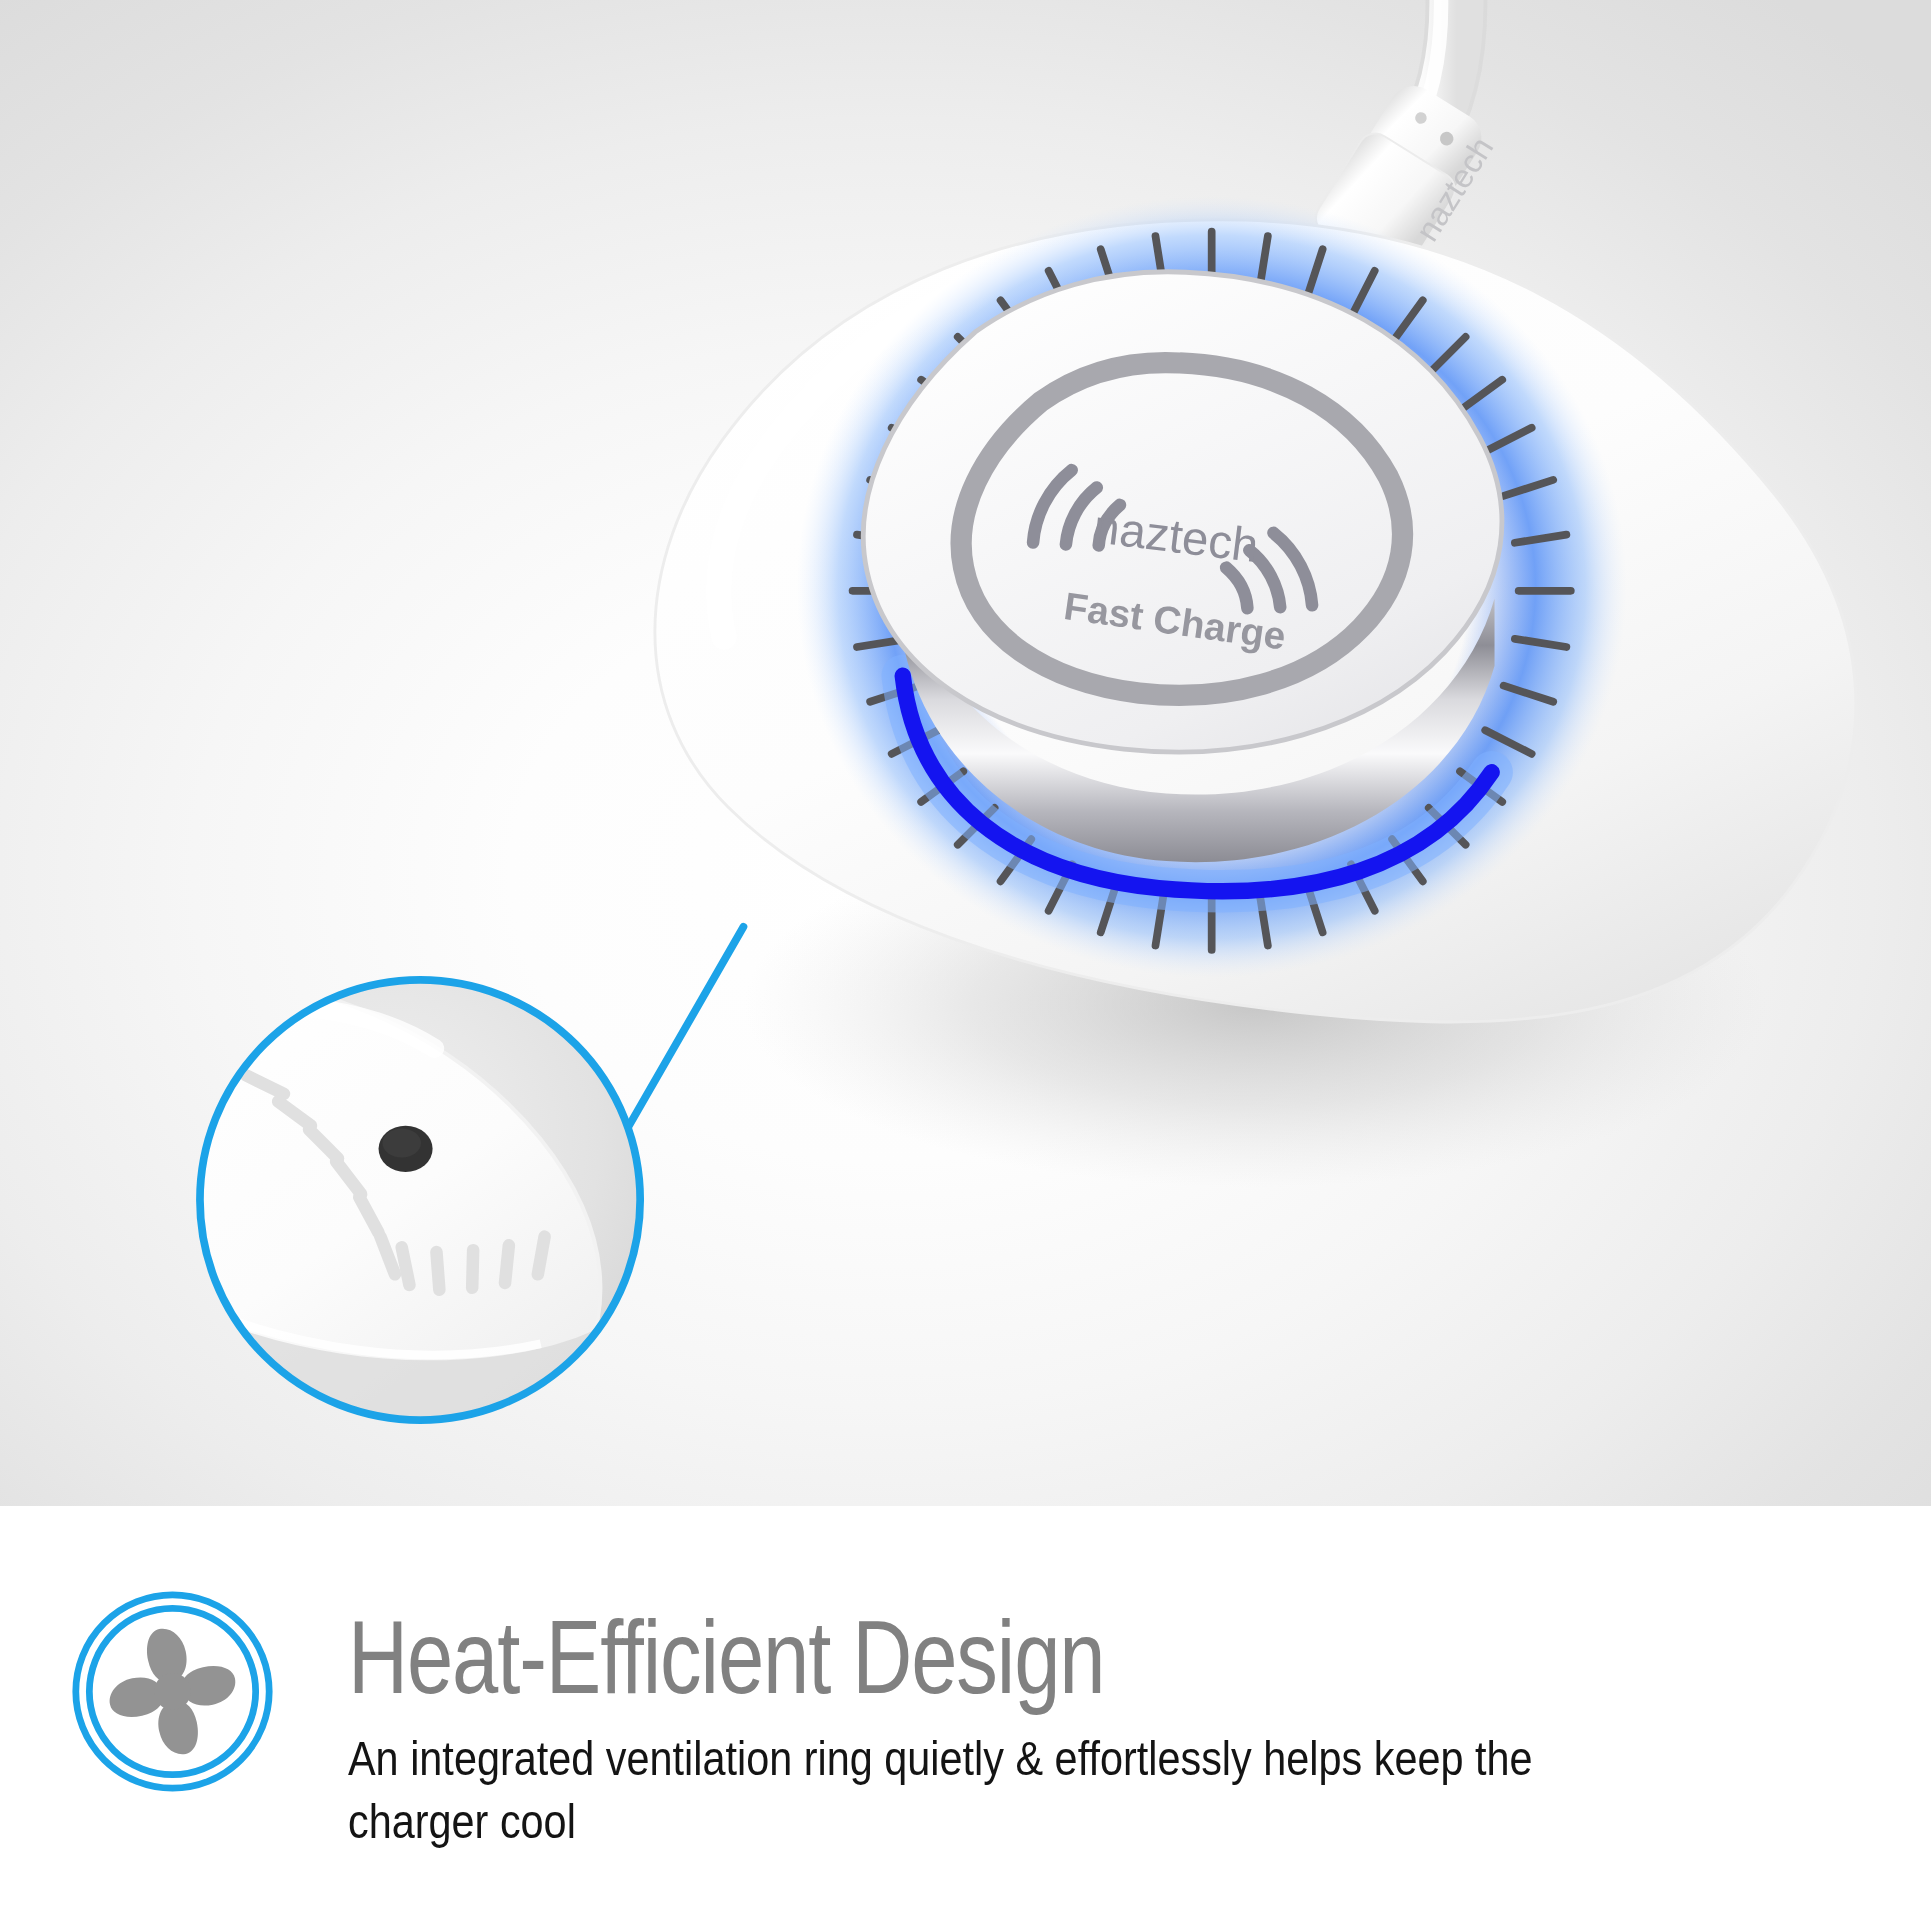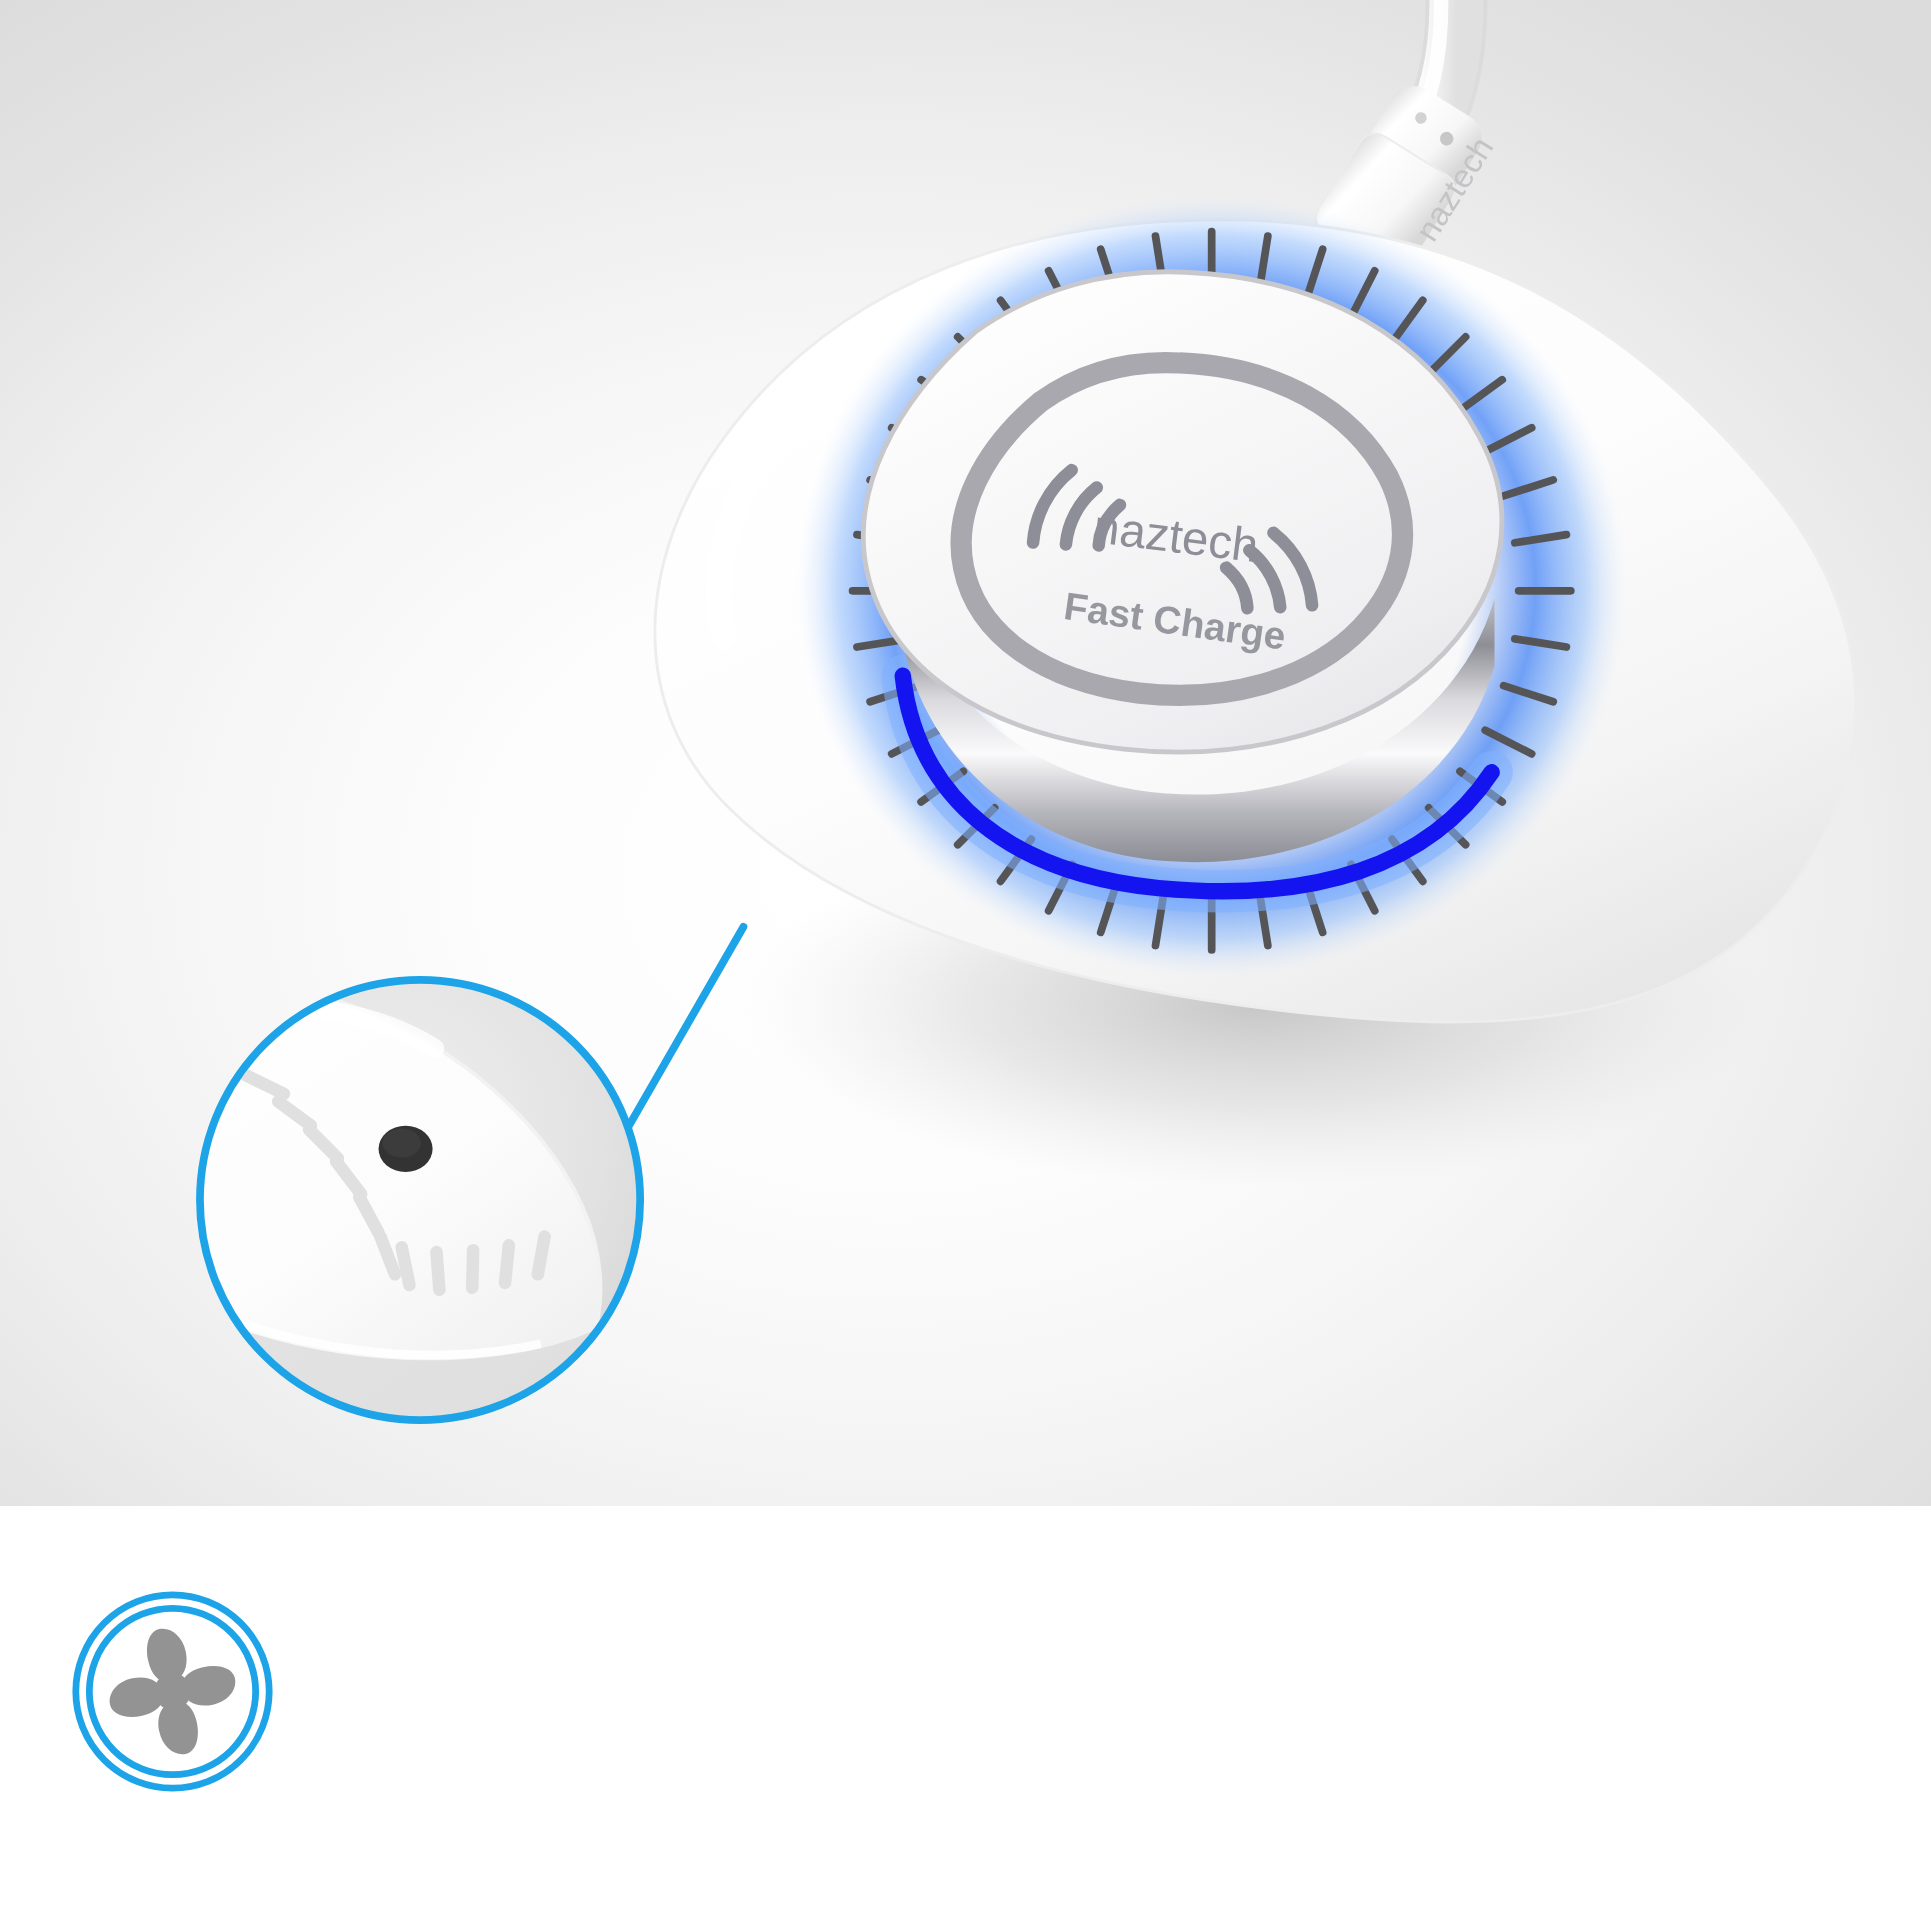--- a/index.html
+++ b/index.html
@@ -452,15 +452,19 @@
       <path d="M 106 96 C 96 96 88 86 88 70 C 88 52 96 40 106 40
                C 118 40 128 52 128 68 C 128 84 120 96 106 96 Z" transform="rotate(78 106 106)"></path>
       <path d="M 106 96 C 96 96 88 86 88 70 C 88 52 96 40 106 40
                C 118 40 128 52 128 68 C 128 84 120 96 106 96 Z" transform="rotate(168 106 106)"></path>
       <path d="M 106 96 C 96 96 88 86 88 70 C 88 52 96 40 106 40
                C 118 40 128 52 128 68 C 128 84 120 96 106 96 Z" transform="rotate(258 106 106)"></path>
       <circle cx="106" cy="106" r="19" fill="#939393"></circle>
     </g>
   </svg>
 
+  <div id="feature-text">
+    <h1 id="feature-heading">Heat-Efficient Design</h1>
+    <p id="feature-body">An integrated ventilation ring quietly &amp; effortlessly helps keep the charger cool</p>
+  </div>
 
 </div>
 
 
 </body></html>

